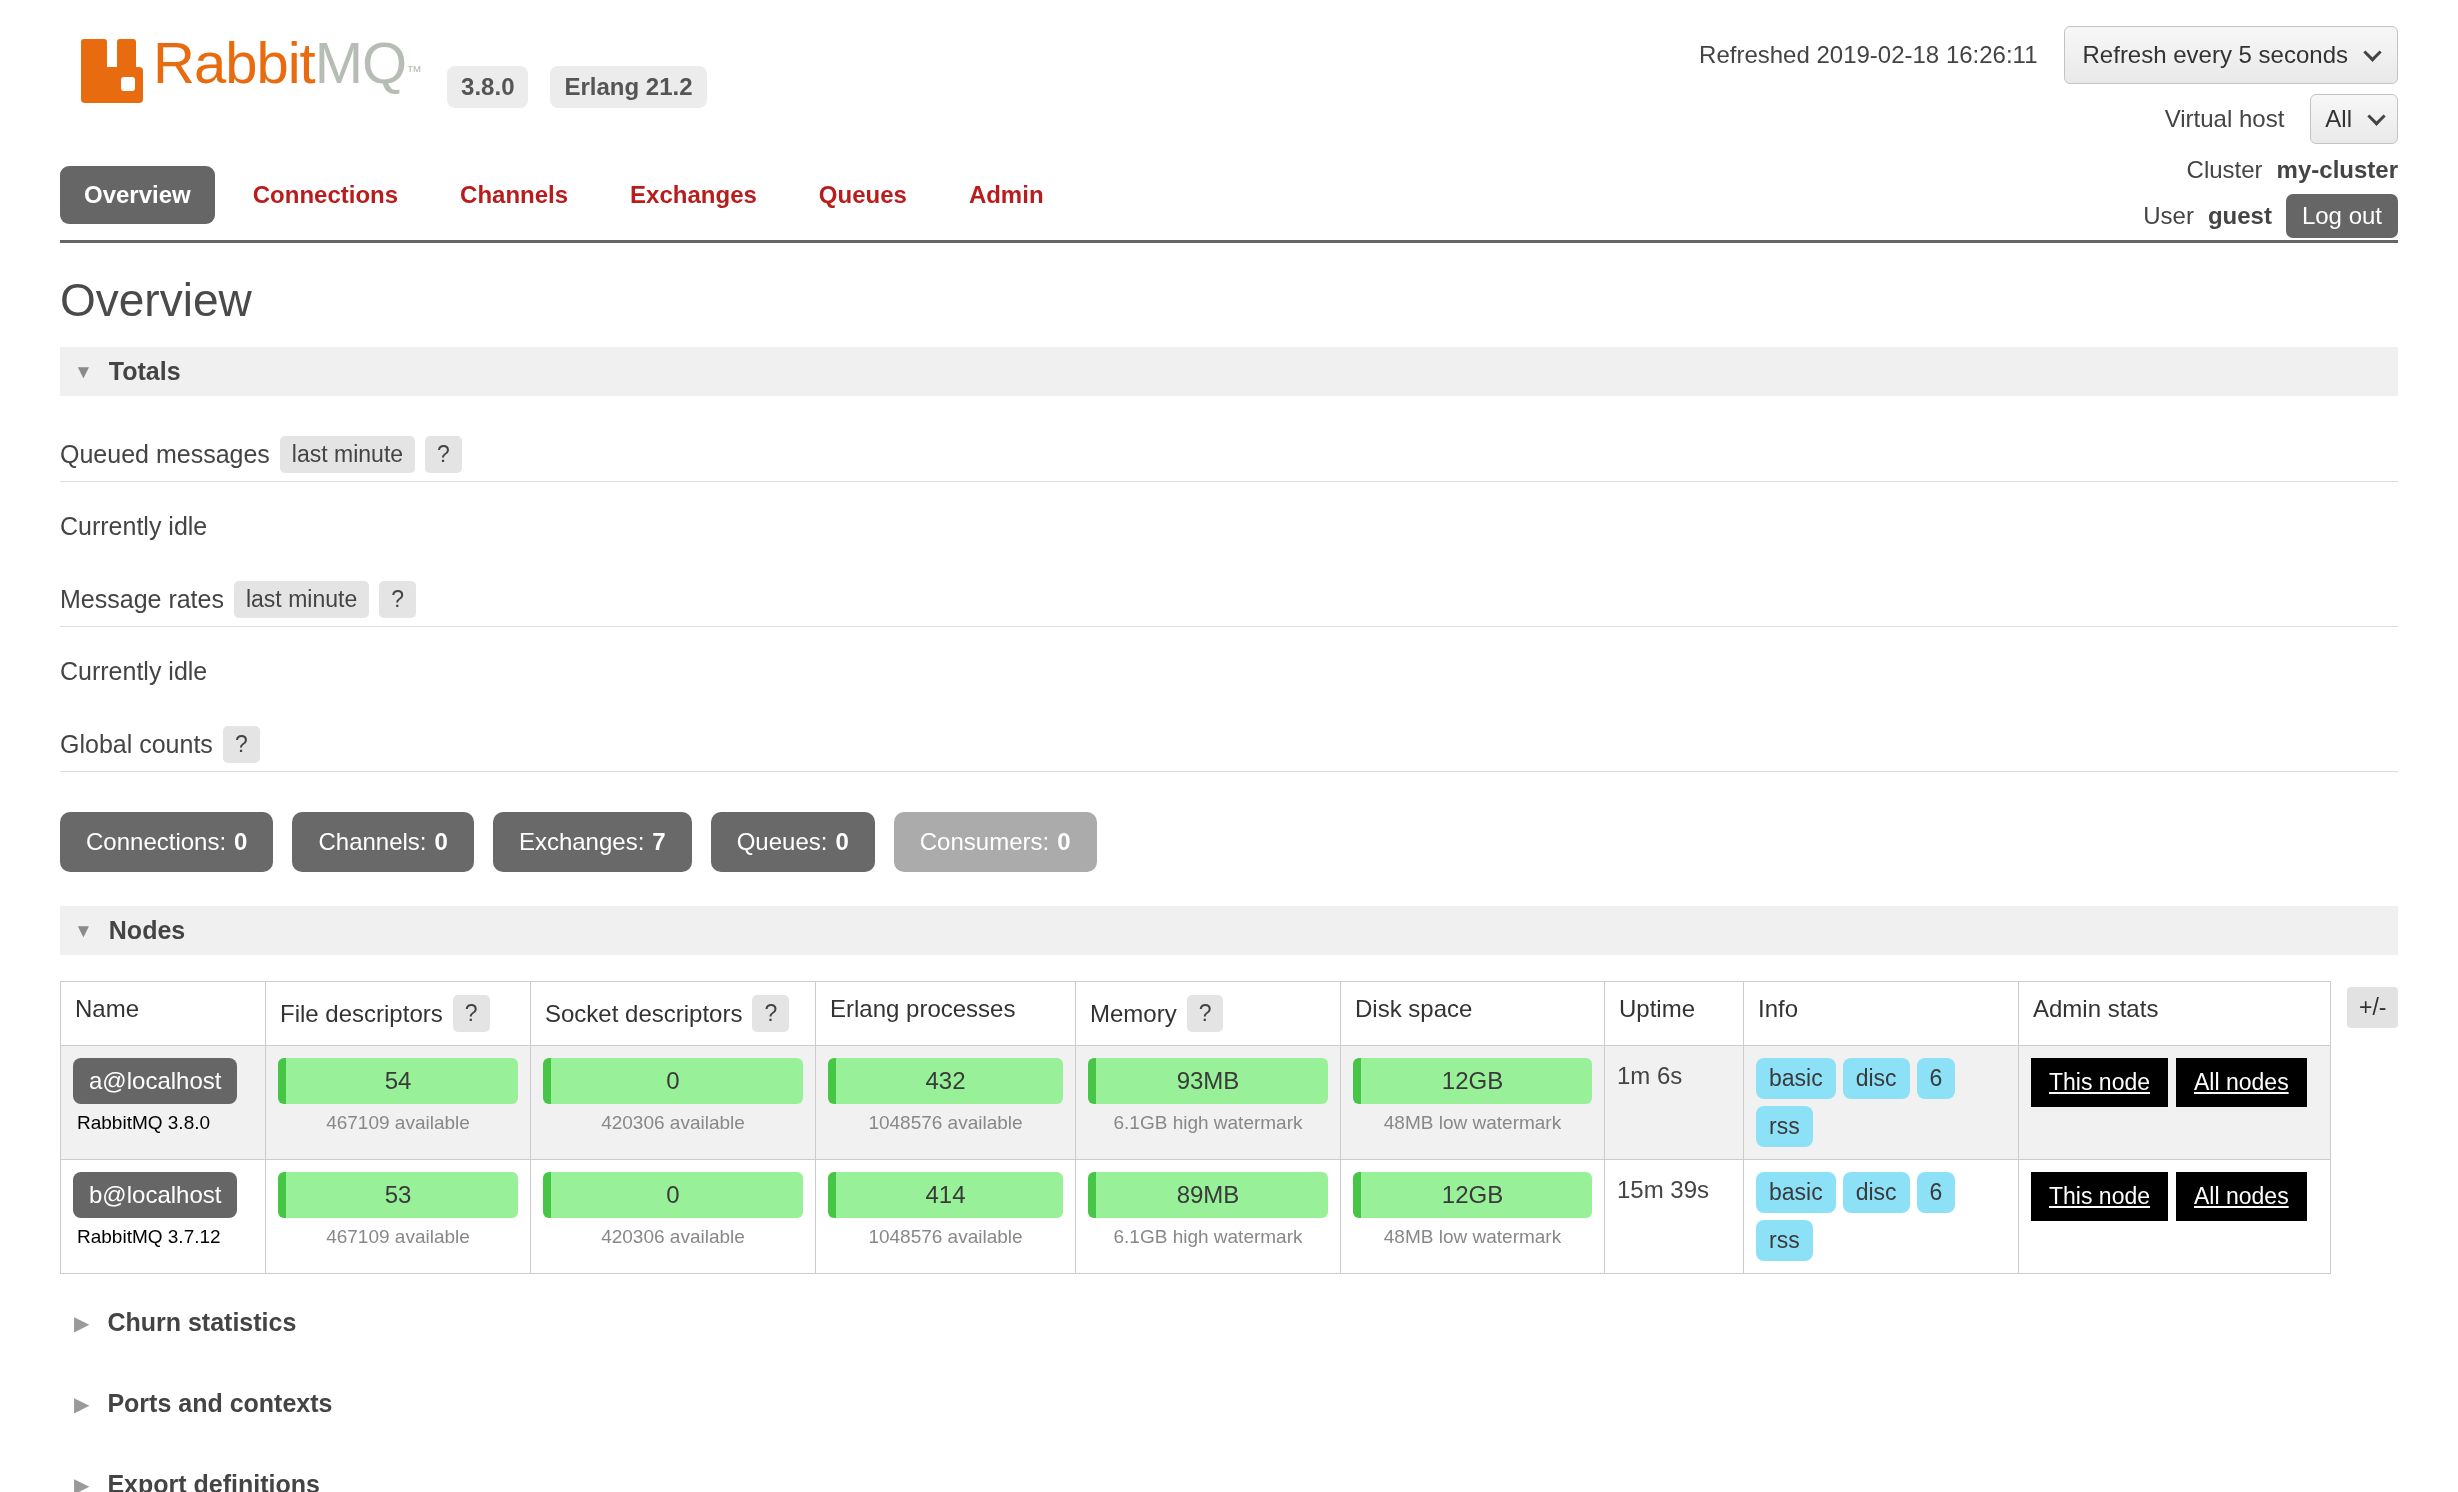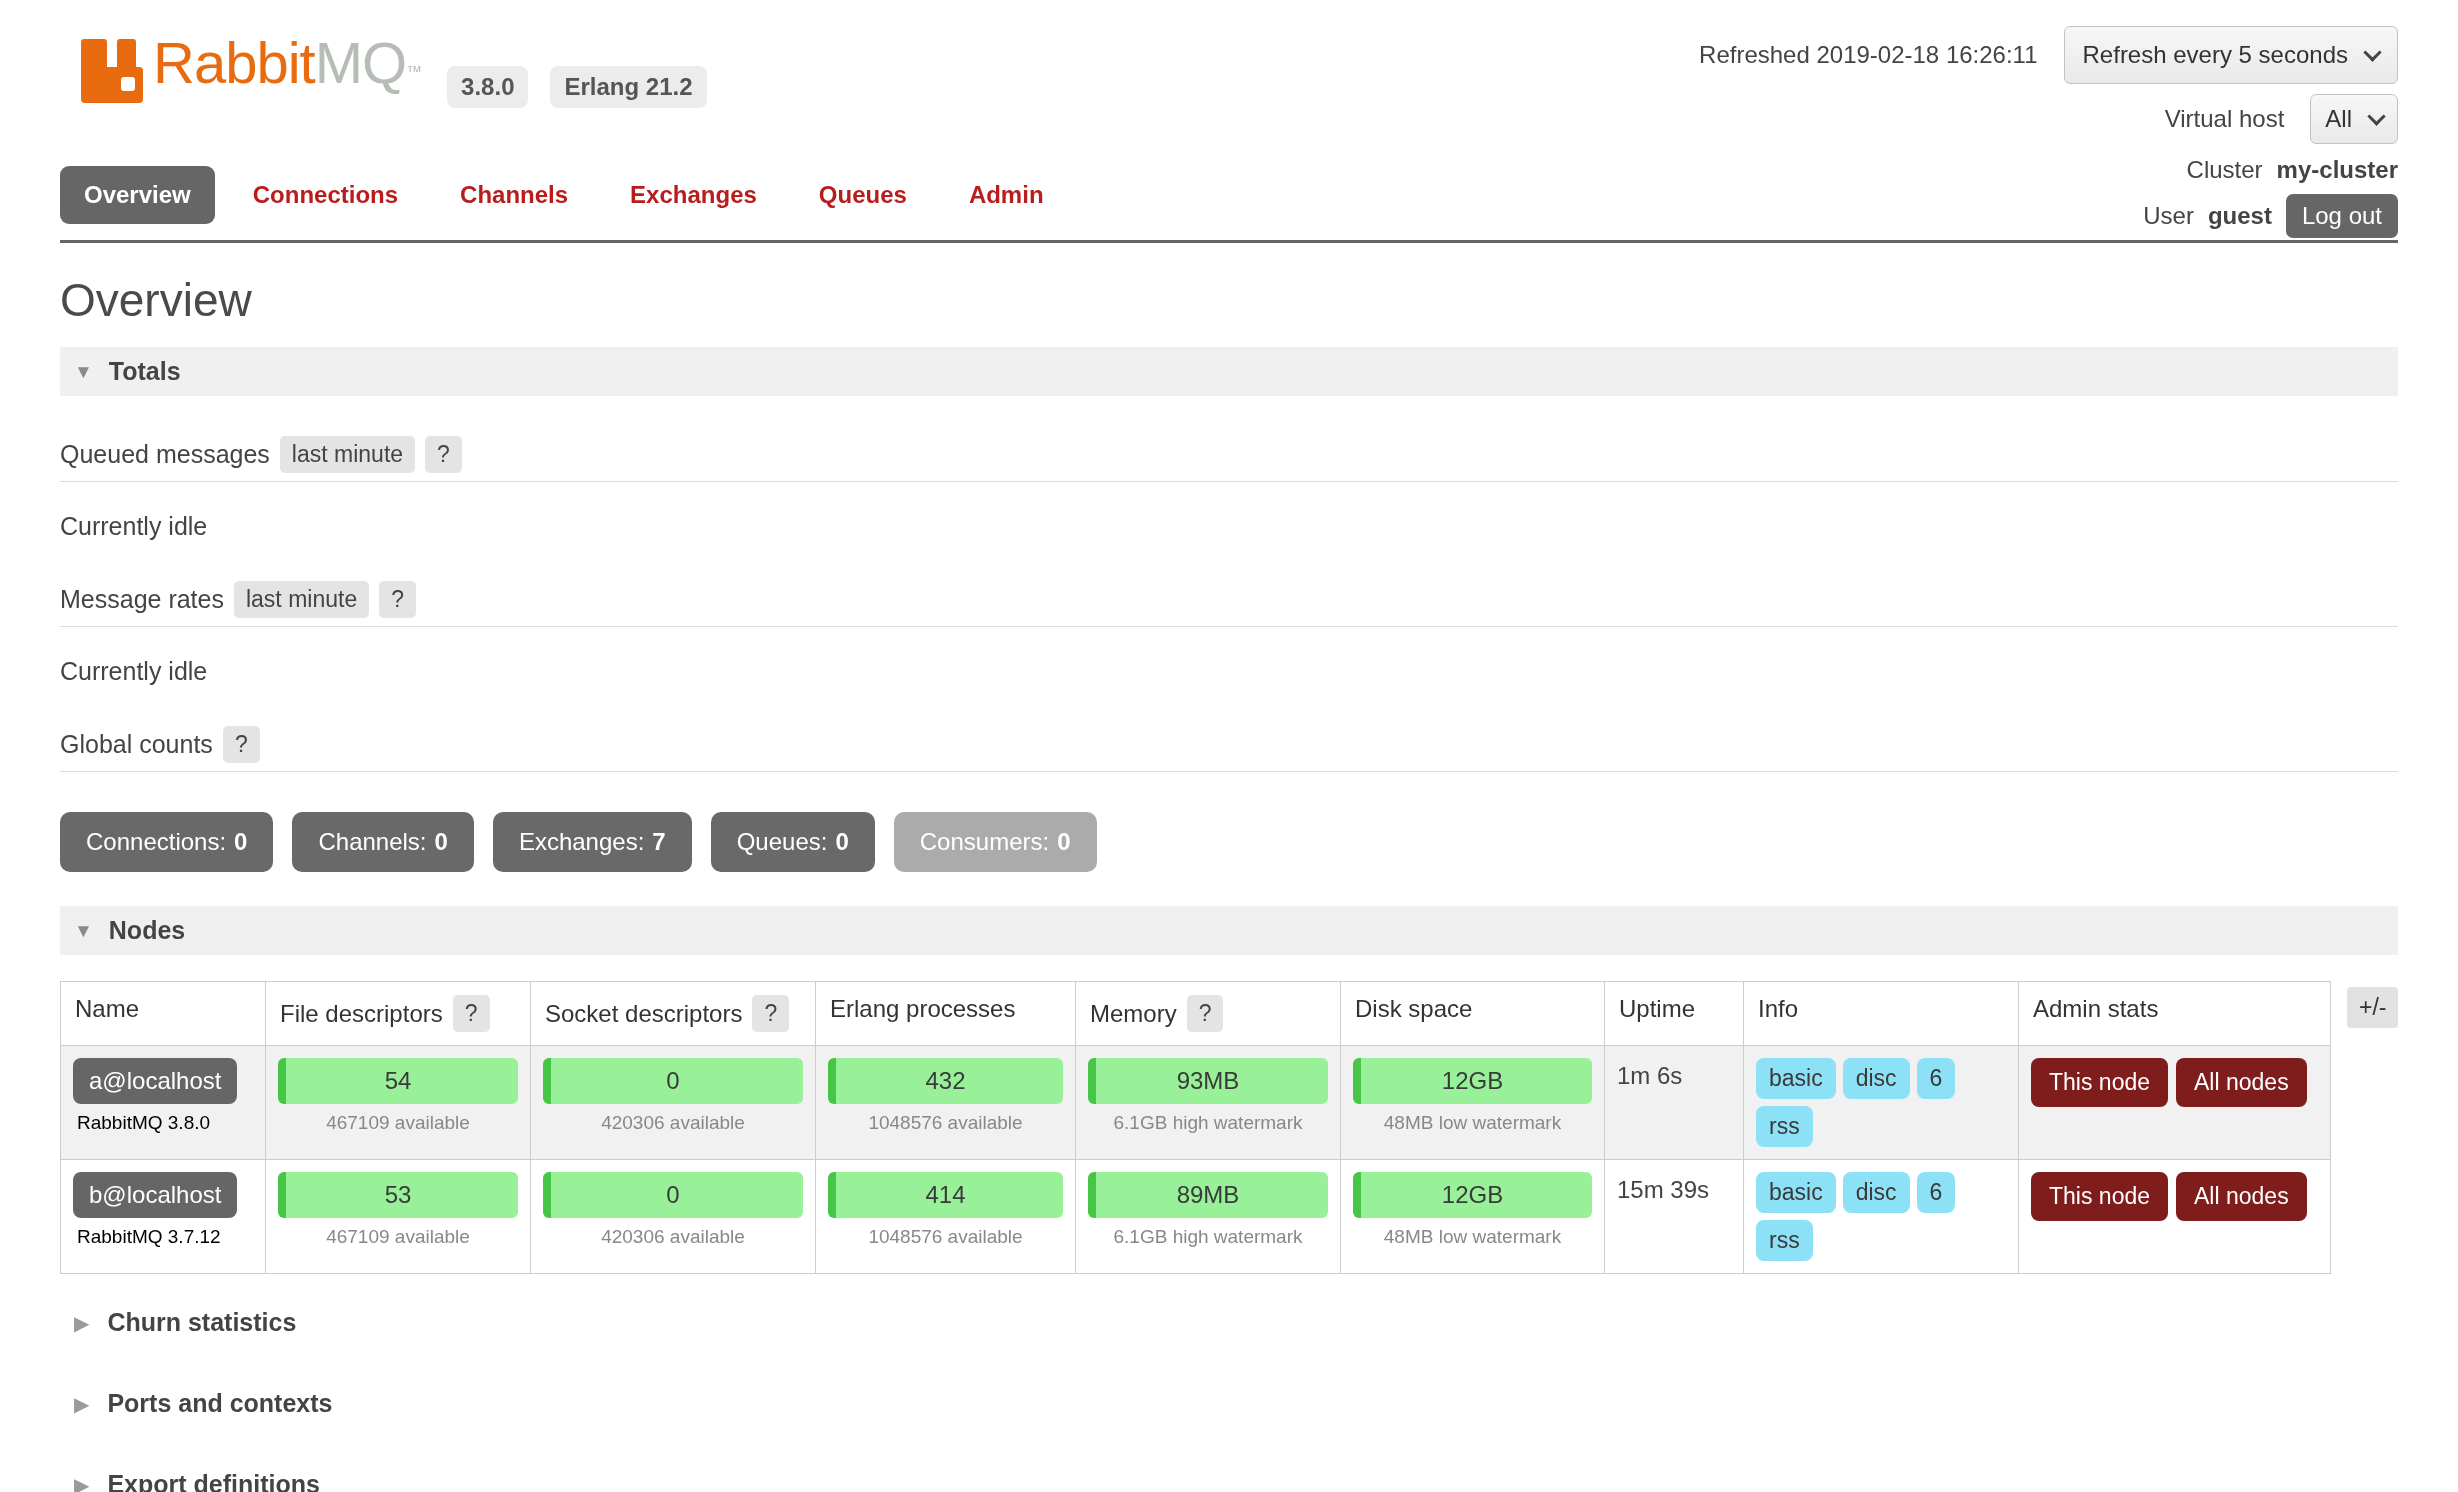--- a/index.html
+++ b/index.html
@@ -72,22 +72,22 @@
   .node-version { font-size: 19px; color: #000000; margin: 8px 0 2px 4px; }
 
   .bar { background: linear-gradient(to right, #46c546 0px, #46c546 8px, #98f098 8px); border-radius: 6px;
     text-align: center; font-size: 24px; color: #3a3a3a; padding: 9px 0; }
   .bar-sub { text-align: center; font-size: 19px; color: #888; margin-top: 8px; }
 
   .uptime-cell { font-size: 24px; color: #444; padding-top: 16px !important; }
 
   .info-badges { display: flex; flex-wrap: wrap; gap: 7px; }
   .info-badge { background: #8ce1f7; color: #3a3a3a; border-radius: 8px; padding: 7px 13px; font-size: 23px; }
-  .reset-btn { background: #7f1d1d; color: #fff; border: none; border-radius: 8px; padding: 11px 18px;
-    font-size: 23px; font-family: "Liberation Sans", sans-serif; margin-right: 8px; cursor: pointer; }
+  .reset-btn { background: #000000; color: #fff; border: none; border-radius: 0; padding: 11px 18px;
+    font-size: 23px; font-family: "Liberation Sans", sans-serif; margin-right: 8px; cursor: pointer; text-decoration: underline; }
   .plusminus { background: #e2e2e2; color: #333; border-radius: 4px; padding: 7px 12px; font-size: 23px;
     margin-left: 16px; margin-top: 6px; cursor: pointer; }
 
   .collapsed-list { margin-top: 34px; }
   .collapsed-item { display: flex; align-items: center; gap: 18px; margin: 0 0 52px 14px; cursor: pointer; }
   .collapsed-item .tri { color: #9a9a9a; font-size: 20px; }
   .collapsed-item .cl-label { font-size: 25px; font-weight: bold; color: #444; }
 </style>
 </head>
 <body>

